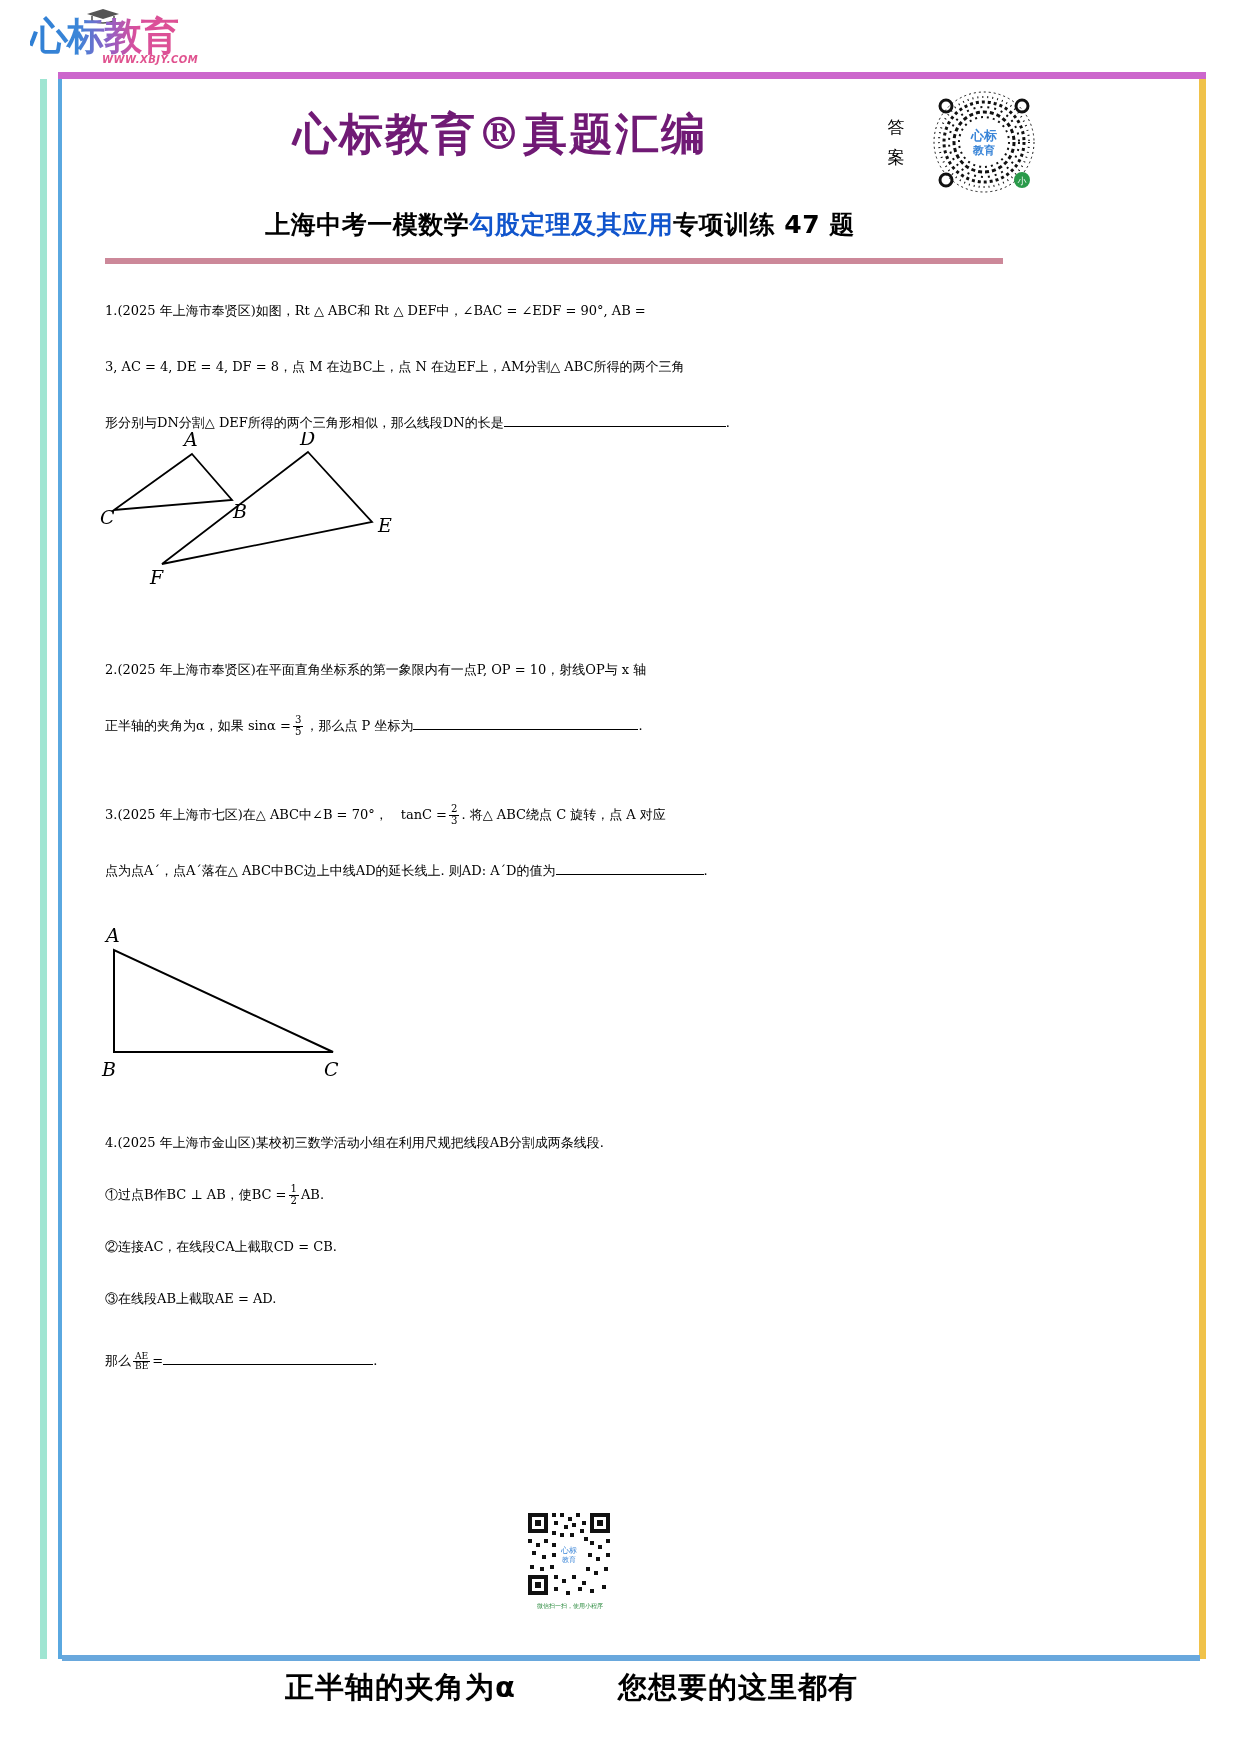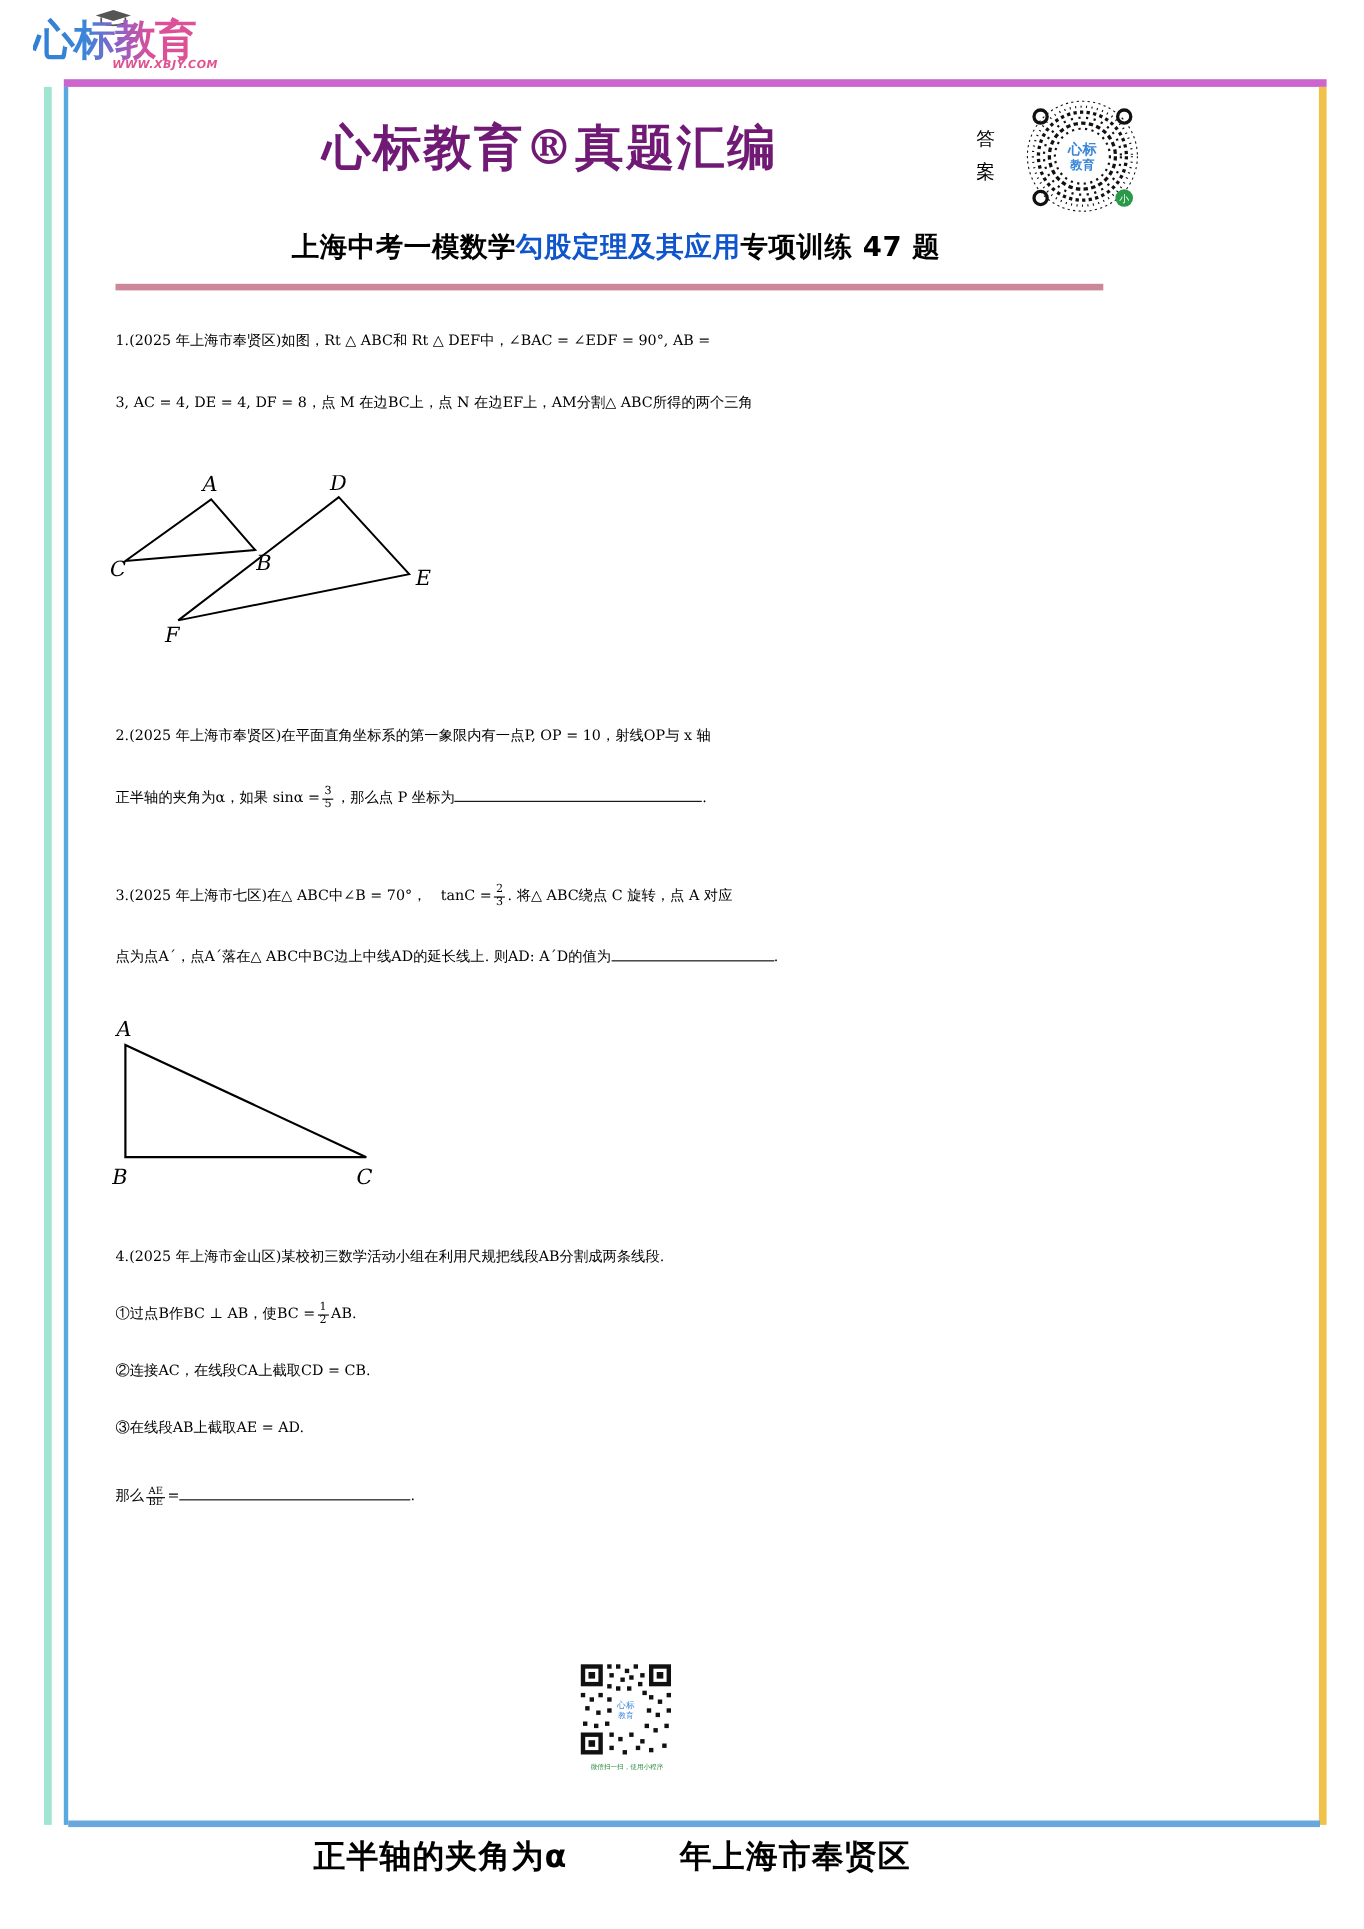--- a/index.html
+++ b/index.html
@@ -270,20 +270,23 @@
 </div>
 
 <div class="title-rule"></div>
 
 <div class="q" style="top:296px;">
   <p>
     <span>1.</span><span>(2025 年上海市奉贤区)</span><span>如图，Rt △ ABC和 Rt △ DEF中，∠BAC = ∠EDF = 90°, AB =</span>
   </p>
   <p>
     <span>3, AC = 4, DE = 4, DF = 8，点 M 在边BC上，点 N 在边EF上，AM分割△ ABC所得的两个三角</span>
+  </p>
+  <p>
+    <span>形分别与DN分割△ DEF所得的两个三角形相似，那么线段DN的长是</span><span class="blank" style="width:222px"></span><span>.</span>
   </p>
 </div>
 
 <svg class="figure" style="left:100px; top:432px; width:330px; height:170px;" viewBox="0 0 330 170">
 
   <polygon points="92,22 132,68 14,78" fill="none" stroke="#000" stroke-width="1.8"></polygon>
 
   <polygon points="208,20 272,90 62,132" fill="none" stroke="#000" stroke-width="1.8"></polygon>
   <g font-family="DejaVu Serif, serif" font-style="italic" font-size="19" fill="#000">
     <text x="84" y="14">A</text>
@@ -396,13 +399,13 @@
       <rect x="66" y="80" width="4" height="4"></rect>
       <rect x="78" y="76" width="4" height="4"></rect>
   </g>
   <rect x="34" y="34" width="22" height="22" fill="#fff"></rect>
   <text x="45" y="44" font-family="DejaVu Sans, sans-serif" font-size="8" fill="#3b86d8" text-anchor="middle">心标</text>
   <text x="45" y="53" font-family="DejaVu Sans, sans-serif" font-size="7" fill="#3b86d8" text-anchor="middle">教育</text>
 </svg>
 <div class="qr-foot-cap">微信扫一扫，使用小程序</div>
 
 <div class="footer-left">正半轴的夹角为α</div>
-<div class="footer-right">年上海市奉贤区</div>
+<div class="footer-right">您想要的这里都有</div>
 
 </body></html>

